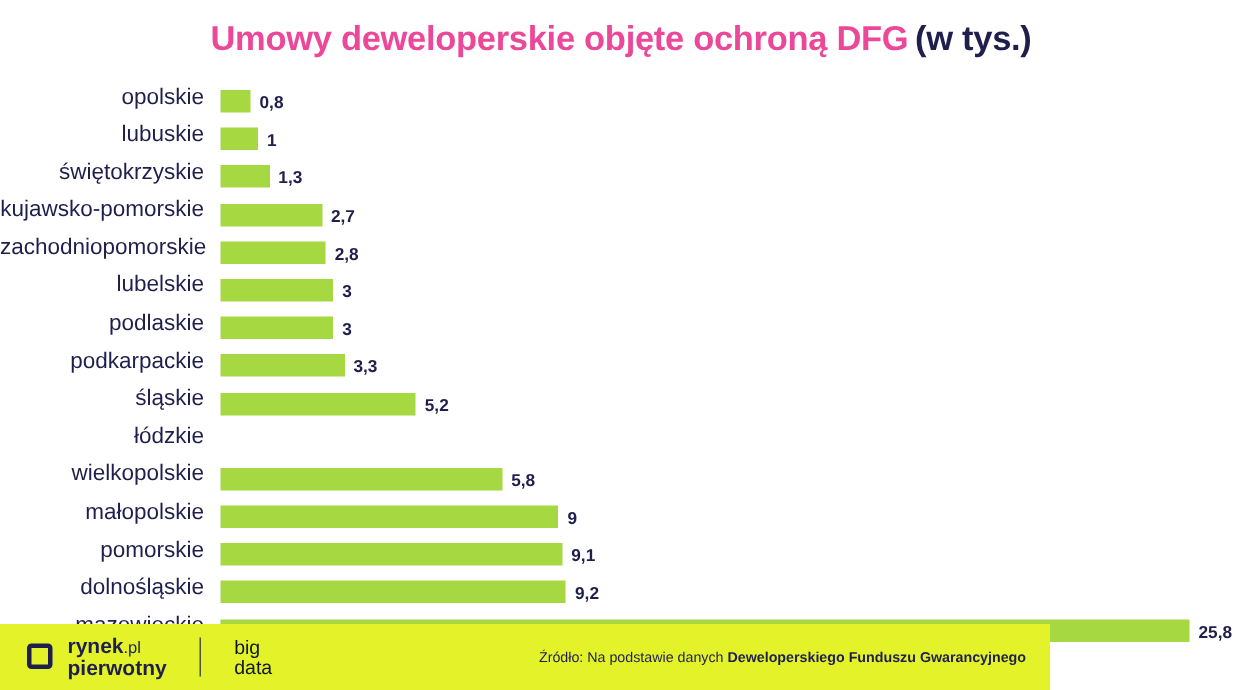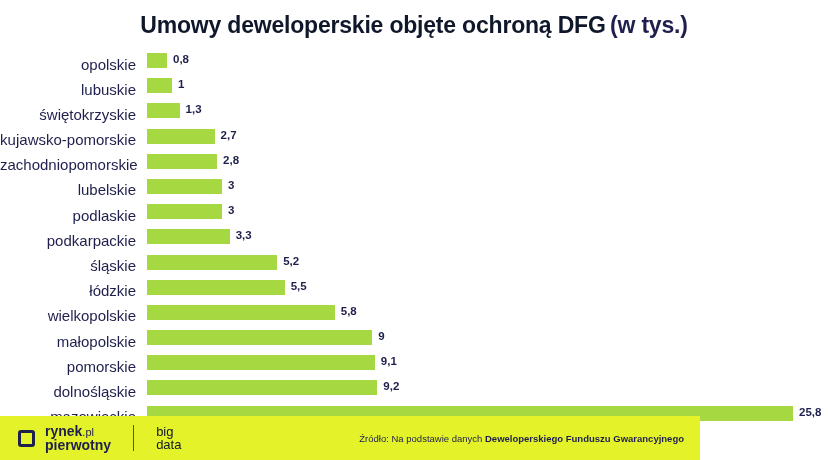--- a/index.html
+++ b/index.html
@@ -17,21 +17,21 @@
 
   
   .title-wrap {
     text-align: center;
     padding-top: 14px;
     line-height: 1;
   }
   .title-main {
     font-size: 23px;
     font-weight: bold;
-    color: #0f172a;
+    color: #ec4899;
     letter-spacing: -0.2px;
     margin-top: 16px;
   }
   .title-sub {
     font-size: 23px;
     font-weight: bold;
     color: #1f1f4d;
     letter-spacing: -0.2px;
   }
 
@@ -52,21 +52,21 @@
     text-align: right;
     padding-right: 11px;
     font-size: 15px;
     color: #1f1f4d;
     white-space: nowrap;
     flex: 0 0 auto;
   }
   .bar-zone {
     flex: 1 1 auto;
     display: flex;
-    align-items: flex-start;
+    align-items: flex-end;
     height: 100%;
   }
   .bar {
     height: 15px;
     background: #a6d842;
     flex: 0 0 auto;
   }
   .bar-value {
     font-size: 11.5px;
     font-weight: bold;
@@ -206,24 +206,20 @@
     </div>
     <div class="row">
       <div class="cat-label">śląskie</div>
       <div class="bar-zone">
         <div class="bar" style="width: 130.202px; background: rgb(166, 216, 66);"></div>
         <div class="bar-value">5,2</div>
       </div>
     </div>
     <div class="row">
       <div class="cat-label">łódzkie</div>
-      <div class="bar-zone">
-        <div class="bar" style="width: 137.713px; background: rgb(166, 216, 66);"></div>
-        <div class="bar-value">5,5</div>
-      </div>
     </div>
     <div class="row">
       <div class="cat-label">wielkopolskie</div>
       <div class="bar-zone">
         <div class="bar" style="width: 187.791px; background: rgb(166, 216, 66);"></div>
         <div class="bar-value">5,8</div>
       </div>
     </div>
     <div class="row">
       <div class="cat-label">małopolskie</div>

